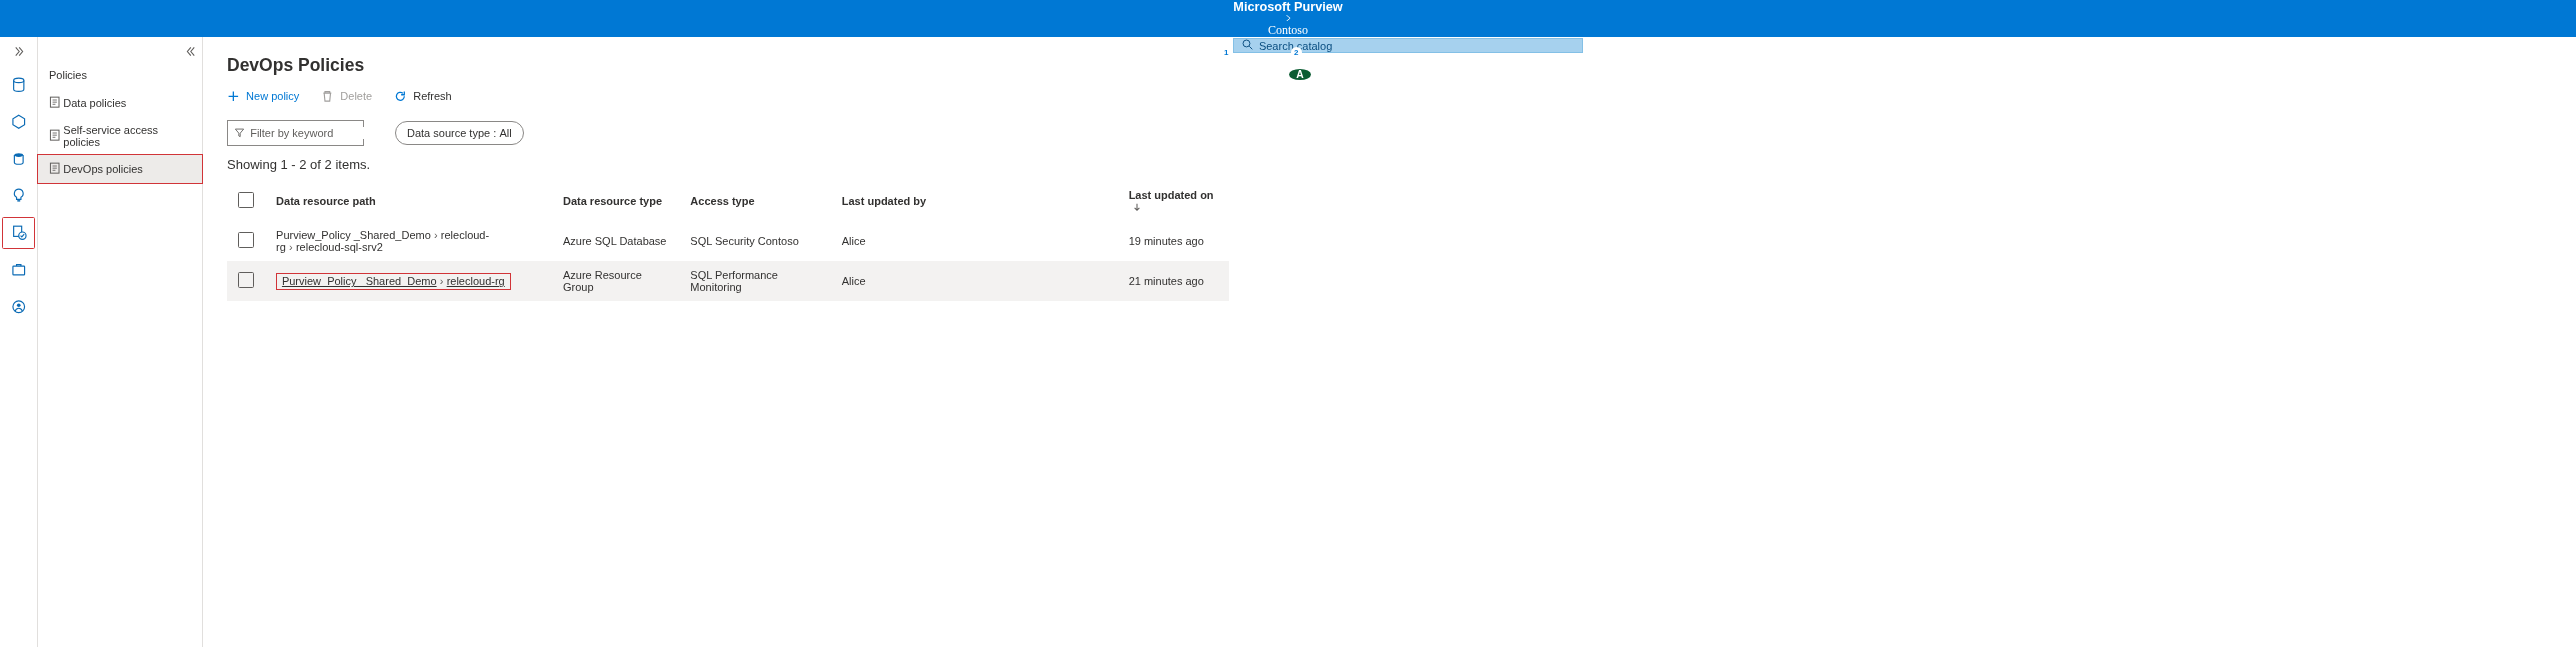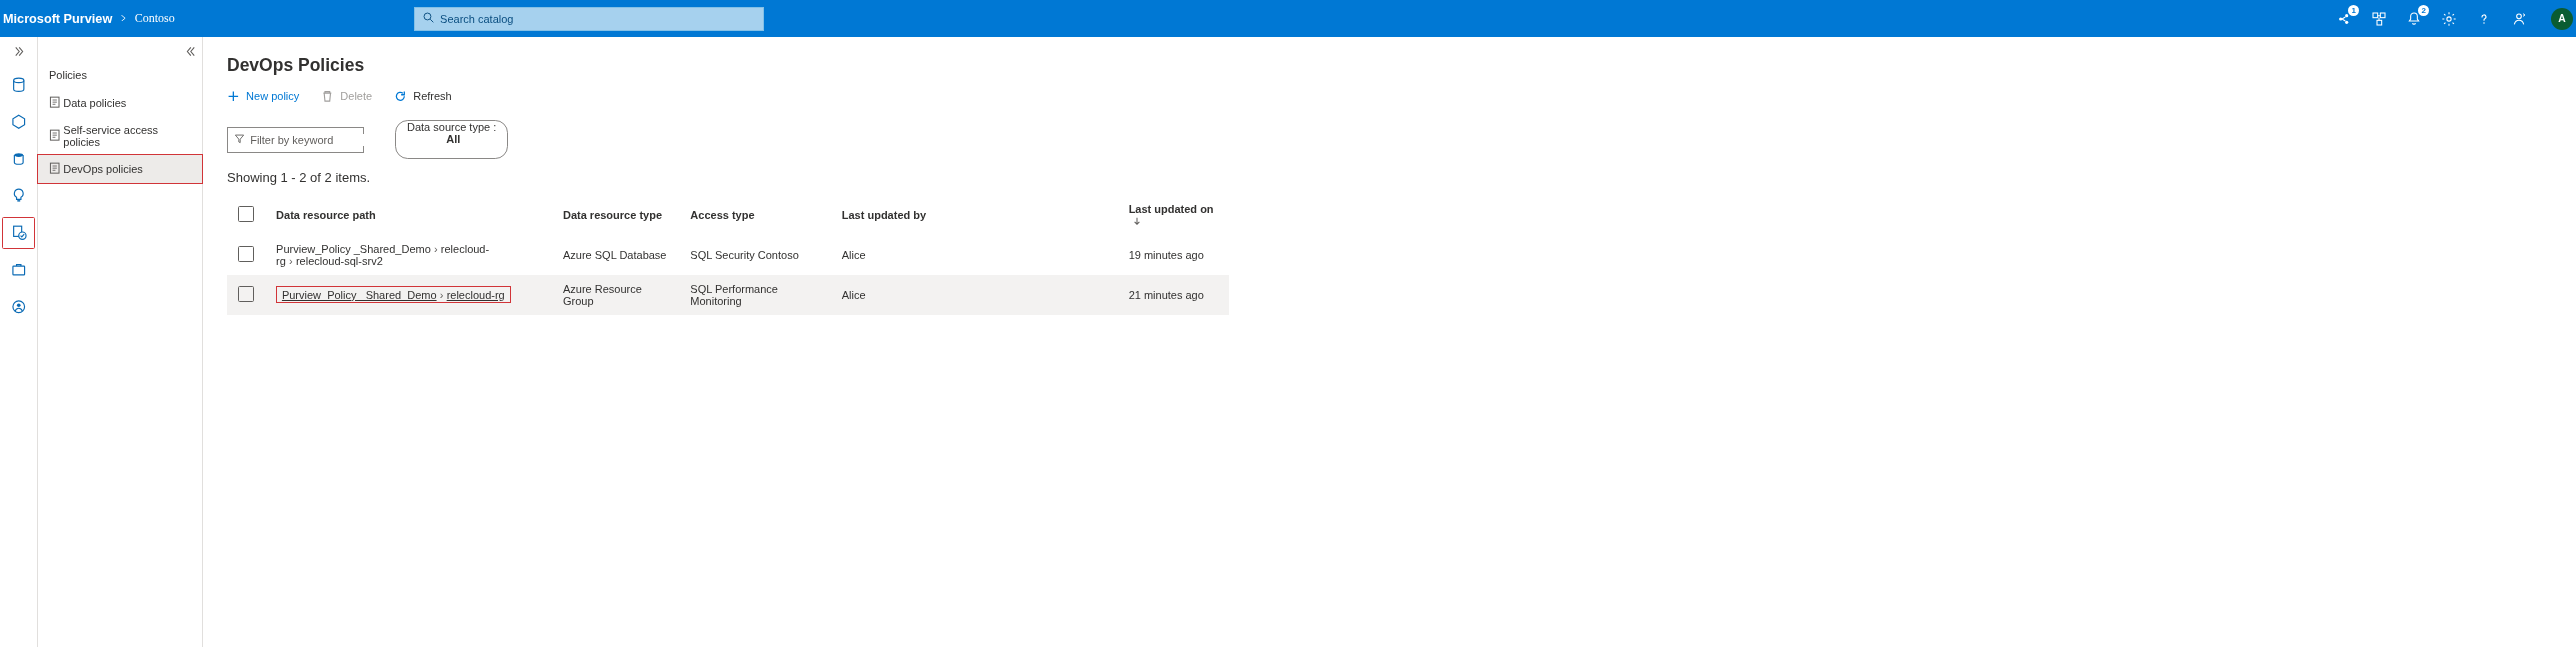--- a/index.html
+++ b/index.html
@@ -6,21 +6,22 @@
   html, body { height: 100%; font-family: "Segoe UI", Arial, sans-serif; font-size: 11px; color: #323130; }
   body { display: flex; flex-direction: column; width: 2576px; height: 648px; overflow: hidden; }
 
   
   .topbar {
     height: 37px;
     background: #0078d4;
     display: flex;
     align-items: center;
     color: #fff;
-    padding: 0 3px;
+    padding: 0 17px;
+    flex-direction: column;
   }
   .app-title { font-size: 12.7px; font-weight: 600; }
   .crumb-sep { margin: 0 8px; font-size: 8px; opacity: .9; }
   .crumb { font-size: 12px; font-family: Liberation Serif, serif; }
   .spacer-flex { flex: 1; }
   .searchbox {
     margin-left: 239px;
     width: 350px; height: 24px;
     background: #a6d1ee;
     border: 0.8px solid #83c0e6;
@@ -104,24 +105,24 @@
   .cmd.refresh svg { stroke:#0078d4; fill:none; }
 
   .filters { display:flex; align-items:center; gap:31px; margin: 7px 0 11px 0; }
   .filterbox {
     width: 137px; height:25.4px; border:0.8px solid #8a8886;
     display:flex; align-items:center; padding:0 6.4px;
   }
   .filterbox input { flex:1; border:none; outline:none; font-size:11px; }
   .filterbox input::placeholder { color:#605e5c; }
   .pill {
-    height:39px; border:0.8px solid #8a8886; border-radius:12.7px;
-    display:flex; align-items:center; padding:0 11px; font-size:11px; cursor:pointer;flex-direction:column;
-  }
-  .pill b { font-weight:700; margin-left:3.2px;text-align:right; }
+    height:24px; border:0.8px solid #8a8886; border-radius:12.7px;
+    display:flex; align-items:center; padding:0 11px; font-size:11px; cursor:pointer;
+  }
+  .pill b { font-weight:400; margin-left:3.2px;text-align:right; }
 
   .count-line { font-size:13px; margin-bottom: 9.5px; }
 
   table.grid { width: 1002px; border-collapse:collapse; }
   .grid th, .grid td {
     text-align:left; font-size:11px; font-weight:400;
     padding: 8px 11px; vertical-align:middle;
   }
   .grid th { color:#323130; font-weight:600; }
   .grid td { color:#323130; }

